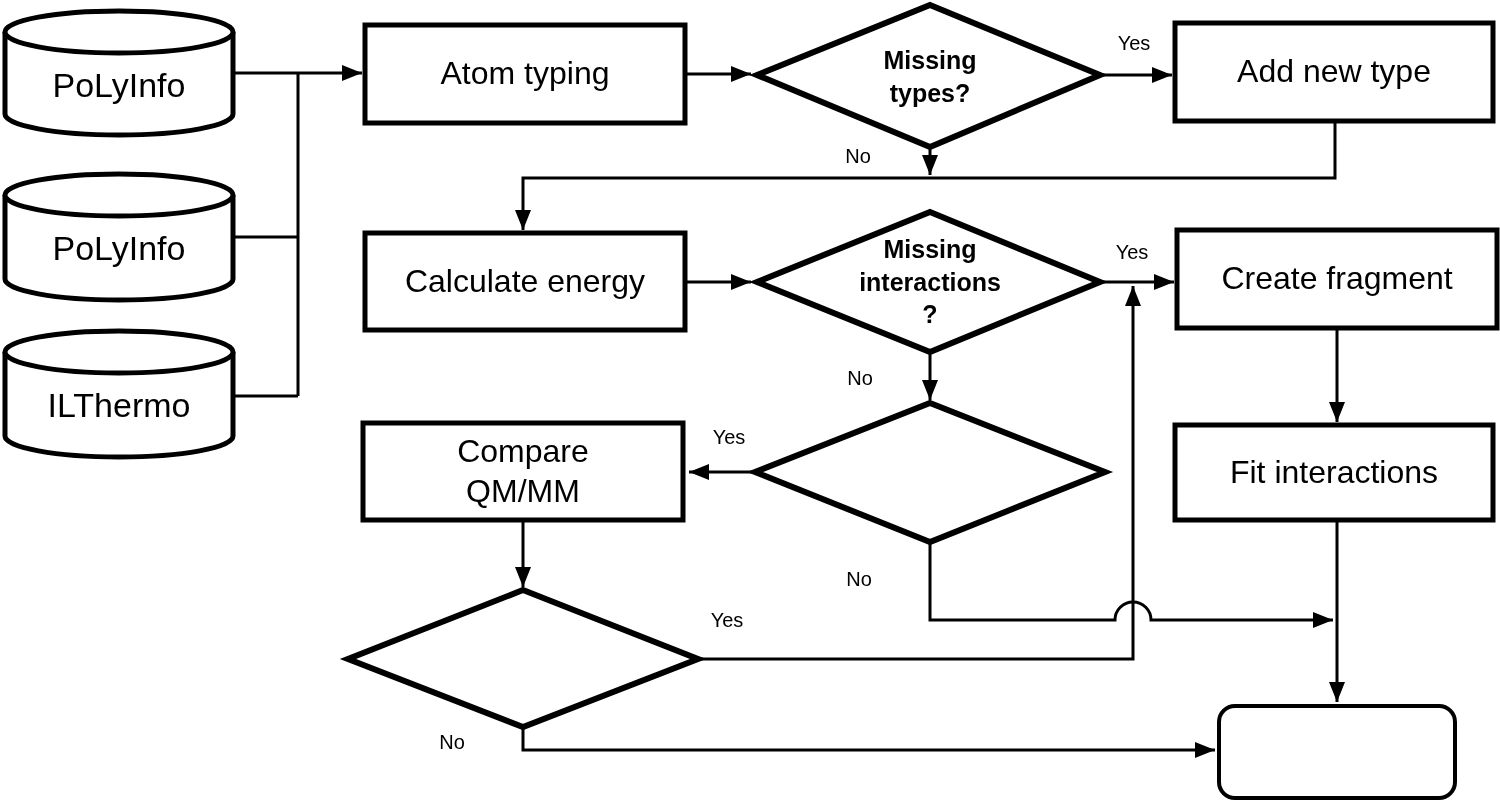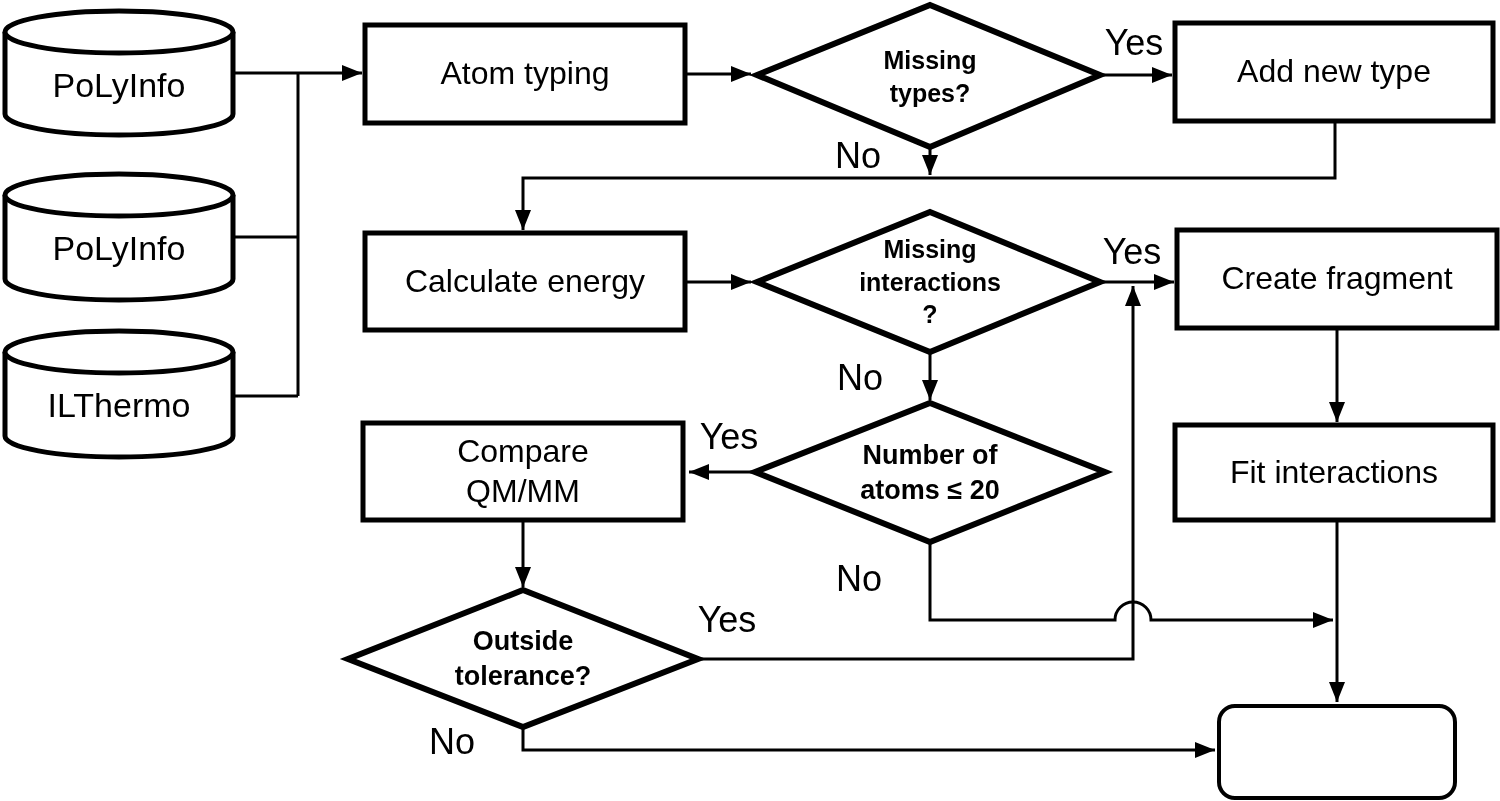--- a/index.html
+++ b/index.html
@@ -12,21 +12,21 @@
   .diamond{stroke-width:6;stroke-linejoin:miter;}
   .cyl{stroke-width:5;}
   .terminal{stroke-width:4;}
   .edge{fill:none;stroke:var(--ink);stroke-width:3;}
   .arrowhead{fill:var(--ink);stroke:none;}
   .lbl{position:absolute;text-align:center;}
   .node-lbl{display:flex;align-items:center;justify-content:center;font-size:32px;line-height:1.22;}
   .db-lbl{display:flex;align-items:center;justify-content:center;font-size:34px;}
   .dec-lbl{transform:translate(-50%,-50%);font-size:25px;line-height:1.3;white-space:nowrap;font-weight:bold;}
   .dec-lg{font-size:27px;}
-  .edge-lbl{transform:translate(-50%,-50%);font-size:36px;white-space:nowrap;}
+  .edge-lbl{transform:translate(-50%,-50%);font-size:20px;white-space:nowrap;}
   .done-lbl{font-family:"Liberation Mono",monospace;font-size:44px;letter-spacing:2px;}
 </style>
 </head>
 <body>
 
 <div id="canvas">
   <svg viewBox="0 0 1500 801" width="1500" height="801">
     <defs>
       <marker id="arr" markerUnits="userSpaceOnUse" markerWidth="21" markerHeight="17" refX="20" refY="8" orient="auto">
         <path class="arrowhead" d="M0,0 L20,8 L0,16 Z"></path>
@@ -89,26 +89,20 @@
   <div class="lbl node-lbl" style="left:363px;top:423px;width:320px;height:97px">
       <div>Compare<br>QM/MM</div>
     </div>
 
   <div class="lbl dec-lbl" style="left:930px;top:76px">
       <div>Missing<br>types?</div>
     </div>
   <div class="lbl dec-lbl" style="left:930px;top:282px">
       <div>Missing<br>interactions<br>?</div>
     </div>
-  <div class="lbl dec-lbl dec-lg" style="left:930px;top:473px">
-      <div>Number of<br>atoms ≤ 20</div>
-    </div>
-  <div class="lbl dec-lbl dec-lg" style="left:523px;top:659px">
-      <div>Outside<br>tolerance?</div>
-    </div>
 
   <div class="lbl edge-lbl" style="left:1134px;top:43px">Yes</div>
   <div class="lbl edge-lbl" style="left:858px;top:156px">No</div>
   <div class="lbl edge-lbl" style="left:1132px;top:252px">Yes</div>
   <div class="lbl edge-lbl" style="left:860px;top:378px">No</div>
   <div class="lbl edge-lbl" style="left:729px;top:437px">Yes</div>
   <div class="lbl edge-lbl" style="left:859px;top:579px">No</div>
   <div class="lbl edge-lbl" style="left:727px;top:620px">Yes</div>
   <div class="lbl edge-lbl" style="left:452px;top:742px">No</div>
 </div>

